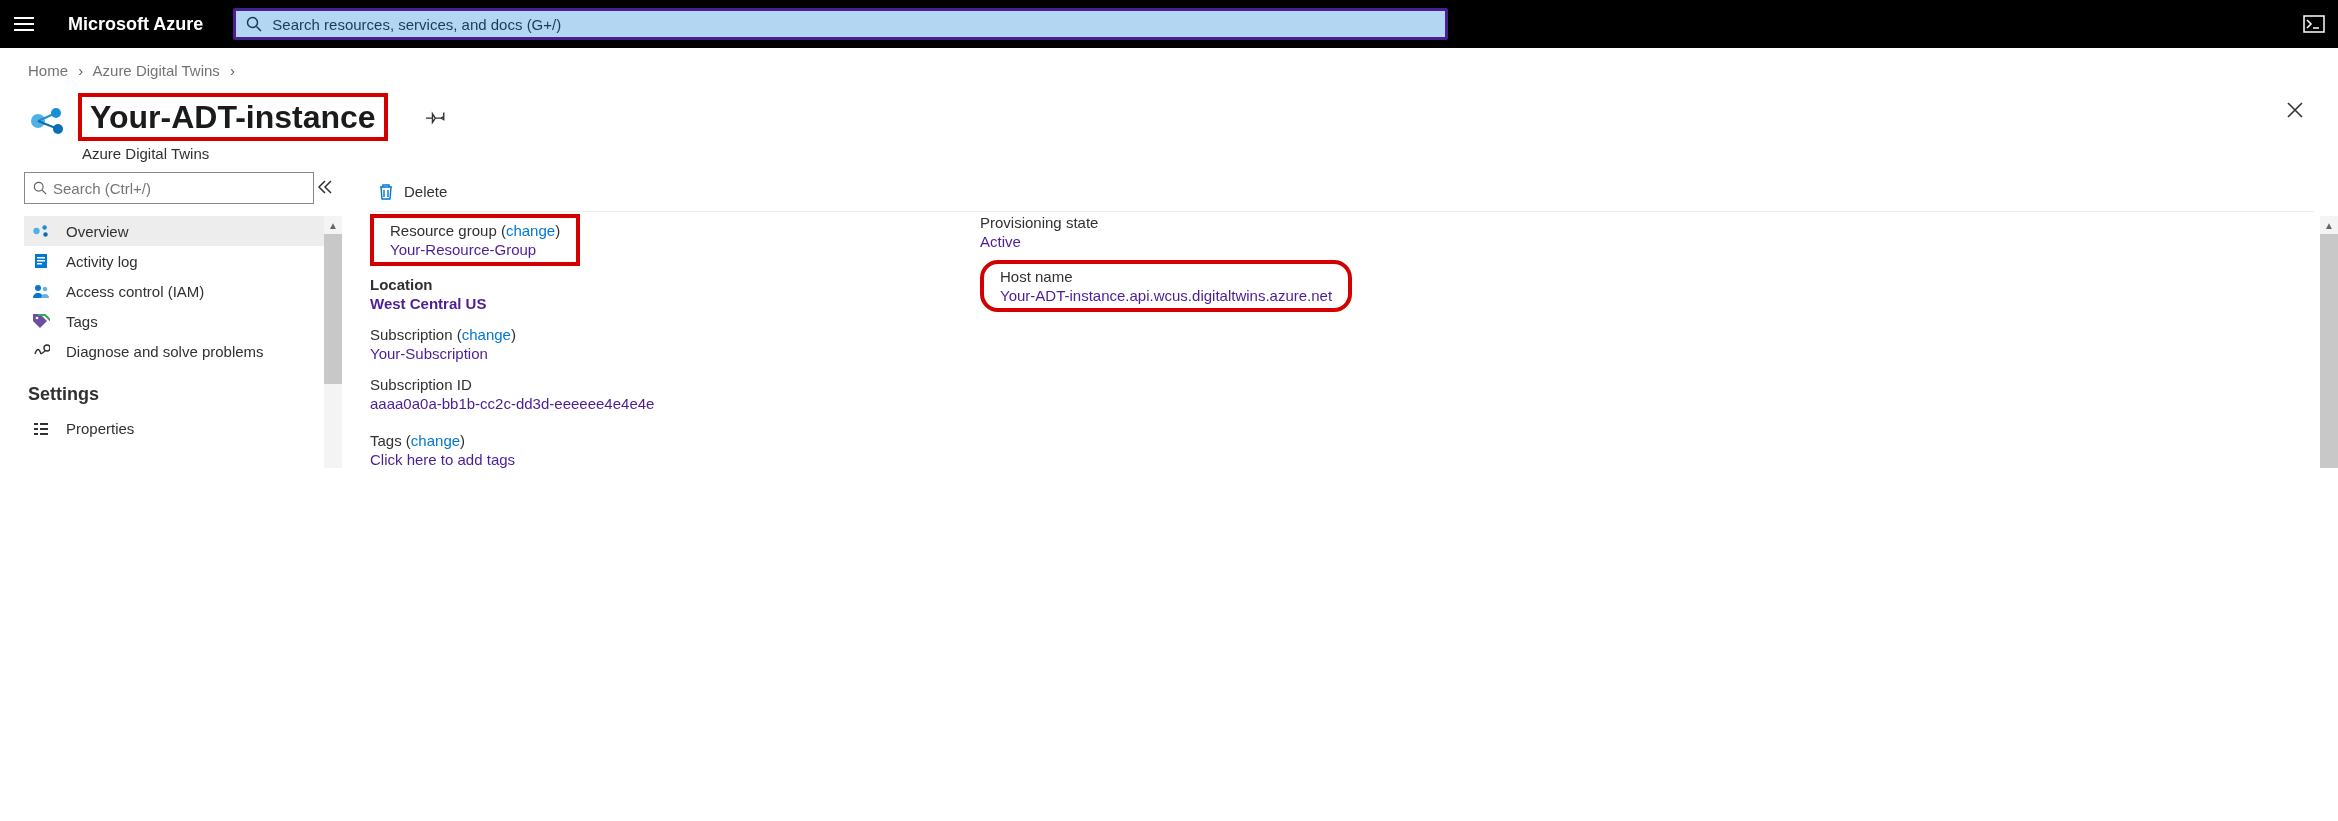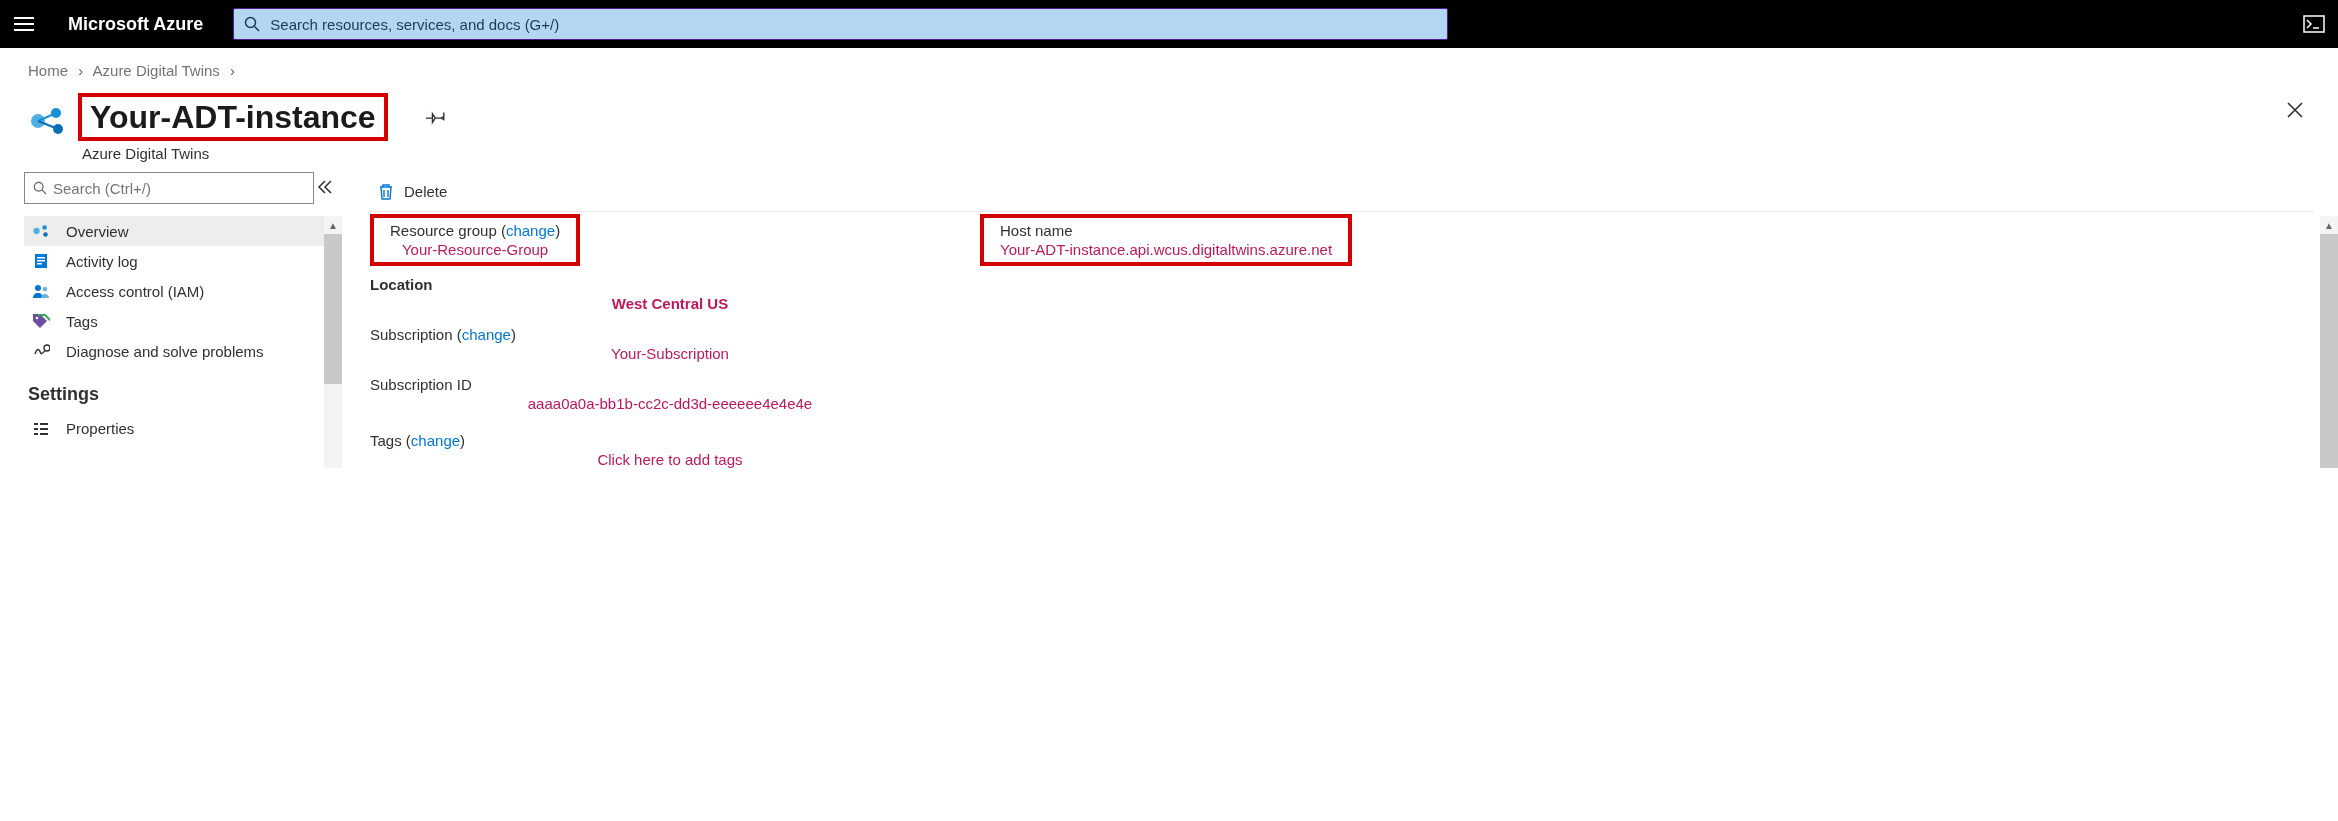--- a/index.html
+++ b/index.html
@@ -30,21 +30,21 @@
     cursor: pointer;
   }
   .search-box {
     flex: 0 0 1215px;
     background: #b3d7f2;
     height: 32px;
     border-radius: 2px;
     display: flex;
     align-items: center;
     padding: 0 10px;
-    border: 1px solid #4c1d95;
+    border: 3px solid #4c1d95;
   }
   .search-box svg { flex-shrink: 0; }
   .search-input {
     border: none;
     background: transparent;
     outline: none;
     flex: 1;
     font-size: 15px;
     color: #1b1b1b;
     margin-left: 10px;
@@ -174,21 +174,21 @@
   .toolbar-btn svg { margin-right: 10px; }
   .essentials {
     display: grid;
     grid-template-columns: 600px 600px;
     column-gap: 10px;
     row-gap: 12px;
     align-items: start;
   }
   .field { font-size: 15px; }
   .field .label { color: #323130; margin-bottom: 2px; }
-  .field .value { color: #be185d; text-align: center; }
+  .field .value { color: #4c1d95; }
   .link { color: #0078d4; cursor: pointer; }
   .red-box { border: 4px solid #d40000; padding: 4px 16px; }
   .main-scrollbar-track{
     position:absolute; right:0; top:44px; width:18px; height:300px;
     background:#f4f4f4;
   }
   .main-scrollbar-track .sidebar-scrollbar-thumb{height:260px;}
 </style>
 </head>
 <body>
@@ -382,21 +382,25 @@
         <div class="field">
           <div class="label">
             <span>Tags</span>
             (<span class="link">change</span>)
           </div>
           <div class="value link">Click here to add tags</div>
         </div>
       </div>
 
       <div>
-        <div class="field red-box" style="display:inline-block;">
+        <div class="field" style="margin-bottom:10px;">
+          <div class="label">Provisioning state</div>
+          <div class="value">Active</div>
+        </div>
+        <div class="field red-box" style="display:inline-block;border-radius:18px;">
           <div class="label">Host name</div>
           <div class="value">Your-ADT-instance.api.wcus.digitaltwins.azure.net</div>
         </div>
       </div>
     </div>
 
     <div class="main-scrollbar-track">
       <div class="sidebar-scrollbar-up">▲</div>
       <div class="sidebar-scrollbar-thumb"></div>
       <div class="sidebar-scrollbar-down">▼</div>

